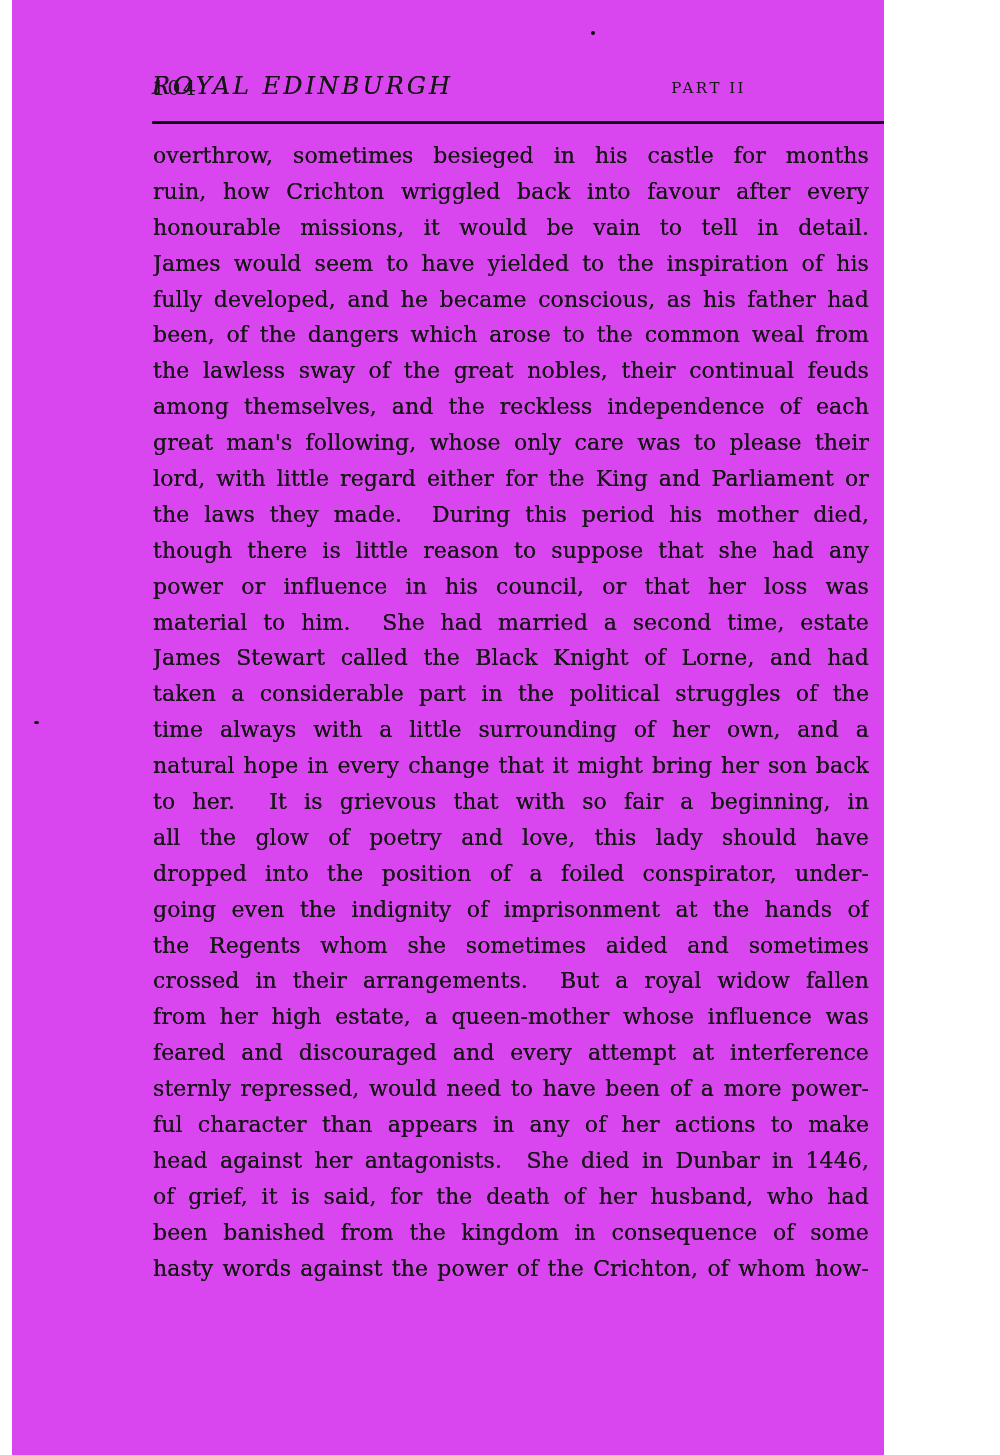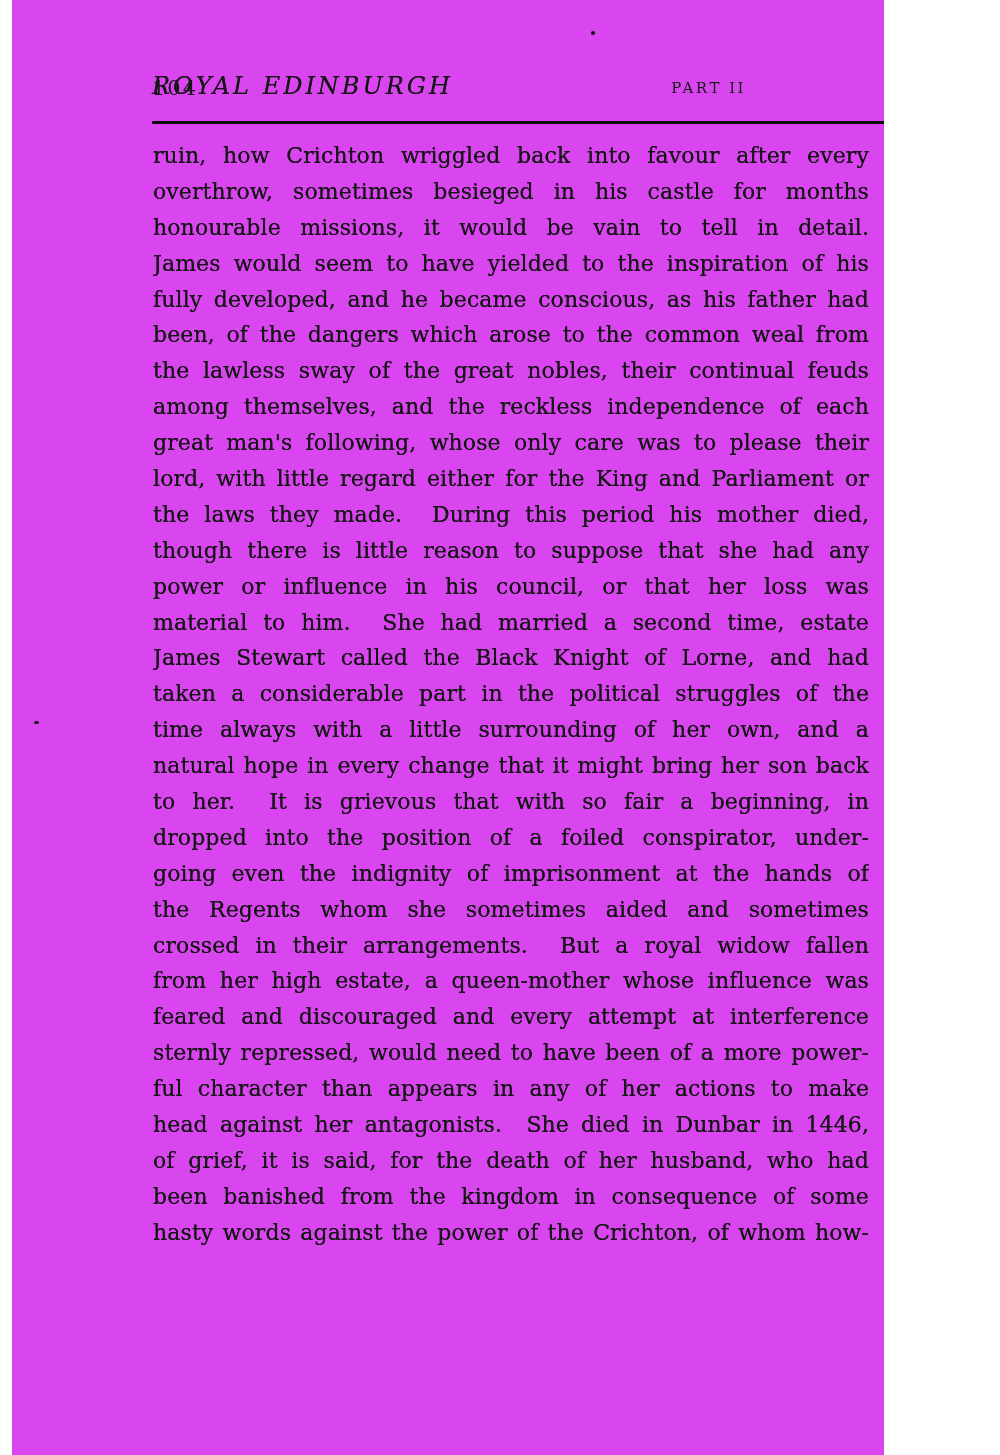--- a/index.html
+++ b/index.html
@@ -99,39 +99,40 @@
 
   <span class="page-number">104</span>
 
   <span class="running-title">ROYAL EDINBURGH</span>
 
   <span class="part-label">PART II</span>
 
   <div class="header-rule"></div>
 
   <div class="body-text" id="body-text">
+      <div class="text-line">overthrow, sometimes besieged in his castle for months</div>
       <div class="text-line">ruin, how Crichton wriggled back into favour after every</div>
-      <div class="text-line">overthrow, sometimes besieged in his castle for months</div>
       <div class="text-line">honourable missions, it would be vain to tell in detail.</div>
       <div class="text-line">James would seem to have yielded to the inspiration of his</div>
       <div class="text-line">fully developed, and he became conscious, as his father had</div>
       <div class="text-line">been, of the dangers which arose to the common weal from</div>
       <div class="text-line">the lawless sway of the great nobles, their continual feuds</div>
       <div class="text-line">among themselves, and the reckless independence of each</div>
       <div class="text-line">great man's following, whose only care was to please their</div>
       <div class="text-line">lord, with little regard either for the King and Parliament or</div>
       <div class="text-line">the laws they made.  During this period his mother died,</div>
       <div class="text-line">though there is little reason to suppose that she had any</div>
       <div class="text-line">power or influence in his council, or that her loss was</div>
       <div class="text-line">material to him.  She had married a second time, estate</div>
       <div class="text-line">James Stewart called the Black Knight of Lorne, and had</div>
       <div class="text-line">taken a considerable part in the political struggles of the</div>
       <div class="text-line">time always with a little surrounding of her own, and a</div>
       <div class="text-line">natural hope in every change that it might bring her son back</div>
       <div class="text-line">to her.  It is grievous that with so fair a beginning, in</div>
+      <div class="text-line">all the glow of poetry and love, this lady should have</div>
       <div class="text-line">dropped into the position of a foiled conspirator, under-</div>
       <div class="text-line">going even the indignity of imprisonment at the hands of</div>
       <div class="text-line">the Regents whom she sometimes aided and sometimes</div>
       <div class="text-line">crossed in their arrangements.  But a royal widow fallen</div>
       <div class="text-line">from her high estate, a queen-mother whose influence was</div>
       <div class="text-line">feared and discouraged and every attempt at interference</div>
       <div class="text-line">sternly repressed, would need to have been of a more power-</div>
       <div class="text-line">ful character than appears in any of her actions to make</div>
       <div class="text-line">head against her antagonists.  She died in Dunbar in 1446,</div>
       <div class="text-line">of grief, it is said, for the death of her husband, who had</div>

